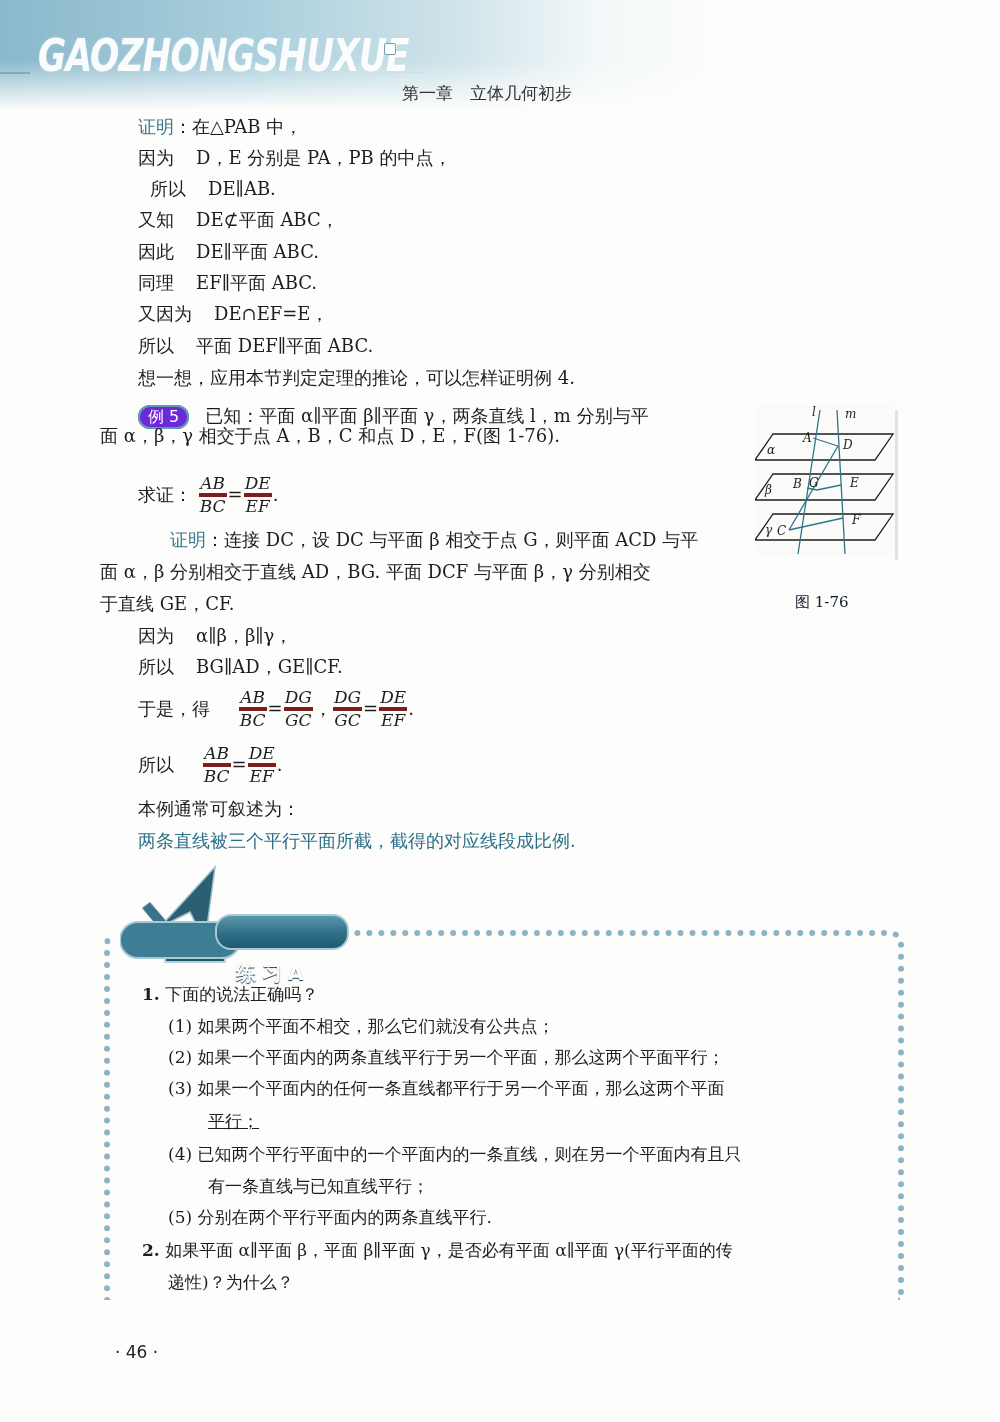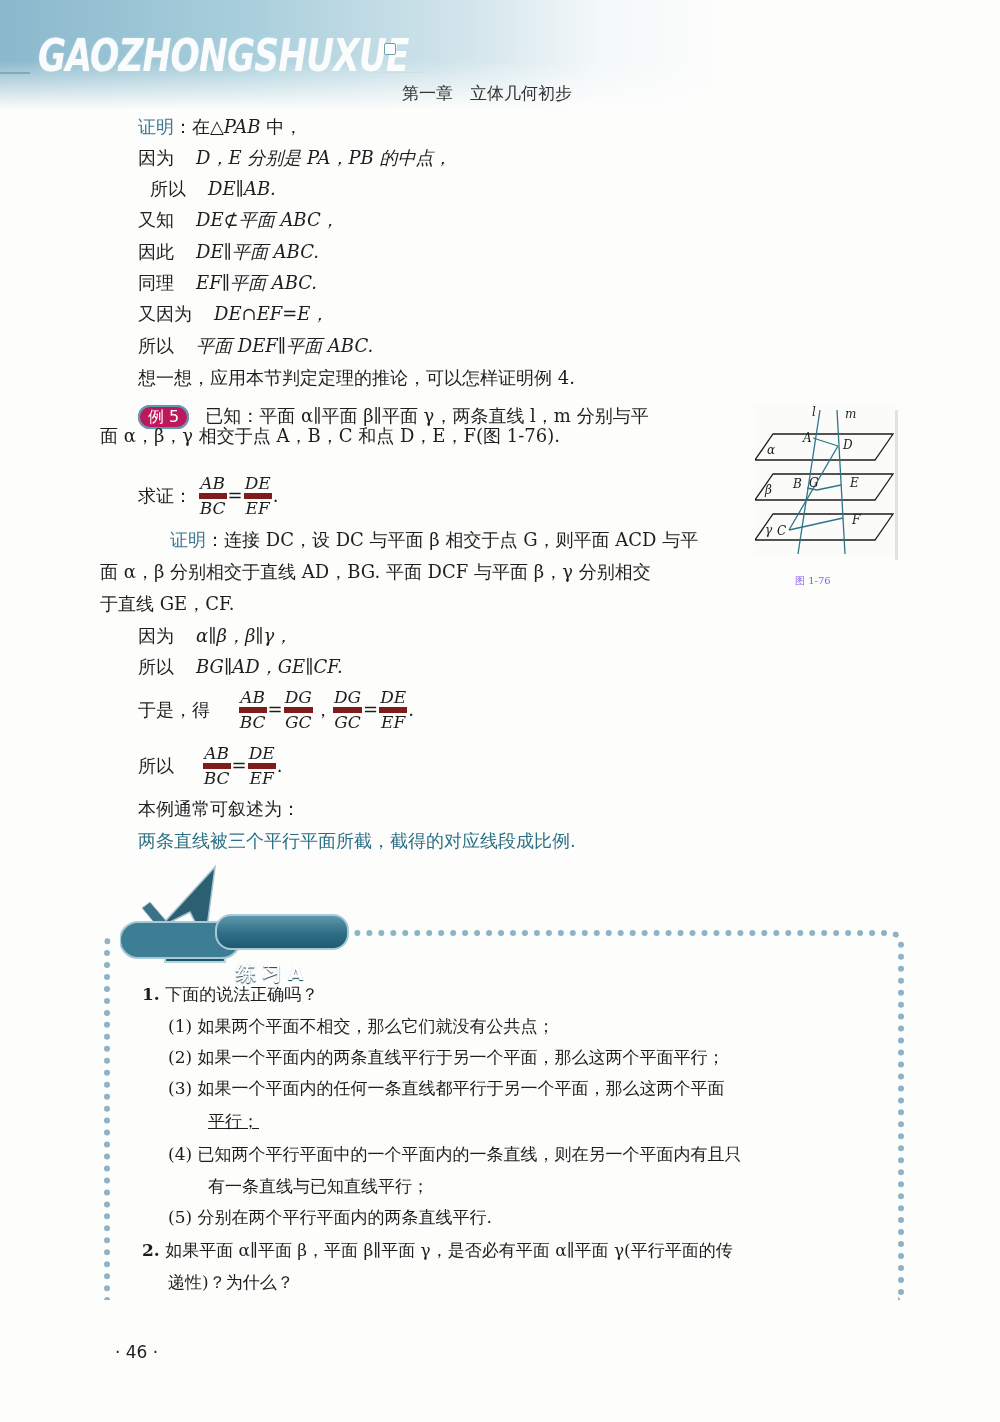--- a/index.html
+++ b/index.html
@@ -36,39 +36,39 @@
   .hdr-chapter {
     left:402px; top:38px; font-size:17px; color:#333;
     font-family:"DejaVu Sans","Liberation Sans",sans-serif;
     word-spacing:10px;
     margin-top:44px;
   }
   
   .line { position:absolute; font-size:18px; line-height:24px; white-space:nowrap; }
   .blue { color:#3a7891; font-family:"DejaVu Sans","Liberation Sans",sans-serif; }
   .teal-sent { color:#2b6f86; font-family:"DejaVu Sans","Liberation Sans",sans-serif; font-size:18px; }
-  .it { font-style:italic; }
+  .it { }
   .gap { display:inline-block; width:22px; }
   .frac {
     display:inline-block; vertical-align:middle; text-align:center;
     font-style:italic; font-size:17px; line-height:19px; margin:0 1px;
   }
-  .frac .num { display:block; border-bottom:6px solid #7f1d1d; padding:0 1px; }
+  .frac .num { display:block; border-bottom:4px solid #7f1d1d; padding:0 1px; }
   .frac .den { display:block; padding:0 1px; }
   .eq { display:inline-block; vertical-align:middle; font-size:18px; }
   .badge {
-    display:inline-block; background:#be185d; color:#fff; border-radius:14px;
+    display:inline-block; background:#6d28d9; color:#fff; border-radius:14px;
     padding:1px 10px; font-size:16px; line-height:22px; margin-right:16px;
     font-family:"DejaVu Sans","Liberation Sans",sans-serif;
     box-shadow:inset 0 0 0 2px #5d9db3;
   }
   
   .fig { left:755px; top:404px; width:140px; height:152px; }
   .fig-shadow { left:895px; top:410px; width:3px; height:150px; background:#e2e2e2; }
-  .fig-cap { left:795px; top:574px; font-size:10px; color:#8b5cf6; }
+  .fig-cap { left:795px; top:593px; font-size:15px; color:#0f172a; }
   
   .ex-frame {
     left:104px; top:930px; width:800px; height:370px;
     border-top:6px dotted #8db3c4; border-left:6px dotted #8db3c4; border-right:6px dotted #8db3c4;
     border-radius:14px 14px 0 0;
     box-sizing:border-box;
   }
   .ex-mask { left:110px; top:920px; width:240px; height:20px; background:#fdfdfc; }
   .ex-banner {
     left:215px; top:914px; width:130px; height:32px;

